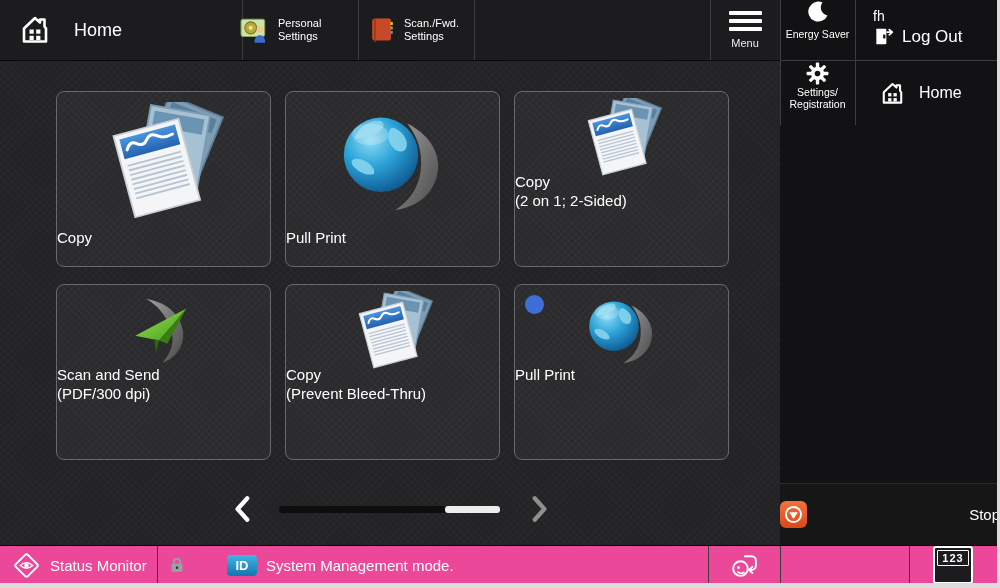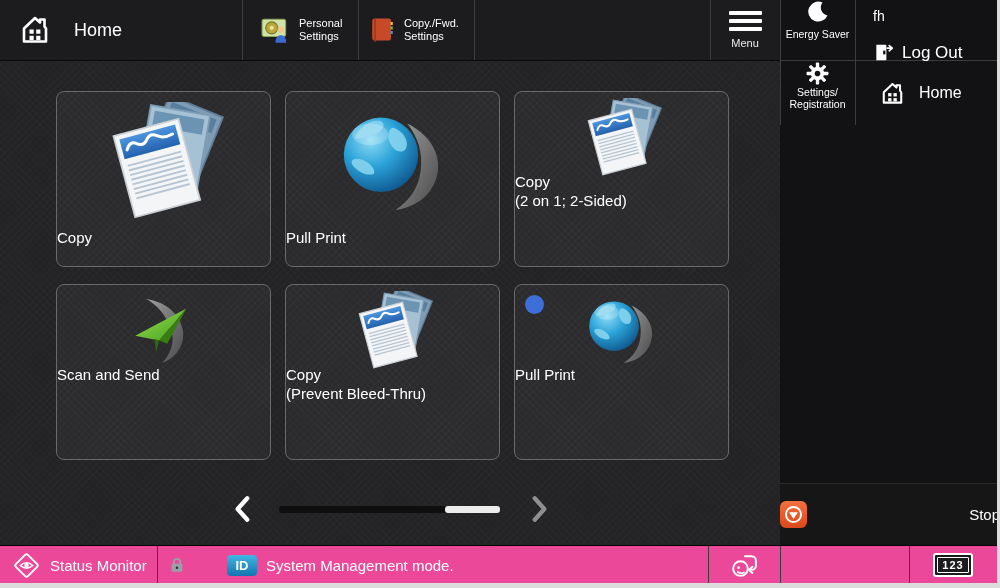--- a/index.html
+++ b/index.html
@@ -21,21 +21,21 @@
   
   .sidebar{position:absolute;left:780px;top:0;width:220px;height:588px;background:#121214;}
   .sb-vline{position:absolute;left:75px;top:0;width:1px;height:125px;background:#3d3d40;}
   .sb-hline1{position:absolute;left:0;top:60px;width:220px;height:1px;background:#3d3d40;}
   .sb-leftline{position:absolute;left:0;top:0;width:1px;height:125px;background:#3d3d40;}
   .cell-col{display:flex;flex-direction:column;align-items:center;justify-content:flex-start;gap:4px;box-sizing:border-box;cursor:pointer;position:absolute;}
   .energy{left:0;top:0;width:75px;height:60px;}
   .cell-small-lbl{font-size:10.5px;line-height:12px;text-align:center;color:#fff;}
   .logout{position:absolute;left:75px;top:0;width:145px;height:60px;padding:8px 0 0 18px;box-sizing:border-box;cursor:pointer;}
   .user-name{font-size:14px;}
-  .lo-row{display:flex;align-items:center;gap:8px;margin-top:18px;}
+  .lo-row{display:flex;align-items:center;gap:8px;margin-top:2px;}
   .lo-lbl{font-size:17px;}
   .setreg{left:0;top:61px;width:75px;height:64px;gap:0;}
   .home-sc{position:absolute;left:75px;top:61px;width:145px;height:64px;display:flex;align-items:center;gap:13px;padding-left:24px;box-sizing:border-box;cursor:pointer;}
   .home-sc .t{font-size:16px;}
 
   .timeline{position:absolute;left:0;top:126px;width:220px;height:357px;background:#3b3b3c;padding:15px 0 0 22px;box-sizing:border-box;}
   .tl-title{font-size:15px;color:#fff;}
   .tl-body{margin-top:23px;width:181px;font-size:14.5px;line-height:1.30;color:#f2f2f2;}
 
   .stopbar{position:absolute;left:0;top:483px;width:220px;height:62px;background:#161617;border-top:1px solid #2a2a2a;box-sizing:border-box;}
@@ -68,21 +68,21 @@
 
   
   .bottombar{position:absolute;left:0;top:545px;width:1000px;height:38px;background:#ec4899;border-top:1px solid #050505;box-sizing:border-box;}
   .bb-vdiv{position:absolute;top:0;width:1px;height:38px;background:#3d3d40;}
   .status-btn{position:absolute;left:0;top:0;width:157px;height:38px;display:flex;align-items:center;gap:10px;padding-left:13px;box-sizing:border-box;cursor:pointer;}
   .bb-lbl{font-size:15px;color:#fff;}
   .sysmsg{position:absolute;left:160px;top:0;width:548px;height:38px;display:flex;align-items:center;gap:9px;padding-left:8px;box-sizing:border-box;}
   .id-badge{min-width:26px;height:21px;padding:0 2px;border-radius:4px;background:linear-gradient(180deg,#41b5e4,#1474b0);
     display:flex;align-items:center;justify-content:center;font-size:13px;font-weight:bold;color:#fff;margin-left:32px;}
   .counter-btn{position:absolute;left:708px;top:0;width:72px;height:38px;display:flex;align-items:center;justify-content:center;cursor:pointer;}
-  .keypad-btn{position:absolute;left:909px;top:0;width:88px;height:38px;display:flex;align-items:center;justify-content:center;cursor:pointer;}
+  .keypad-btn{position:absolute;left:909px;top:0;width:88px;height:38px;display:flex;justify-content:center;cursor:pointer;}
   .kp-outer{border:2px solid #fff;border-radius:3px;padding:2px;background:#1c1c1e;}
   .kp-inner{border:1.5px solid #fff;border-radius:1px;padding:0 4px;font-size:11px;font-weight:bold;letter-spacing:1px;line-height:14px;}
 
   .edge-right{position:absolute;left:997px;top:0;width:3px;height:588px;background:#dcdcdc;}
   .edge-bottom{position:absolute;left:0;top:583px;width:1000px;height:5px;background:#dcdcdc;}
 </style>
 </head>
 <body>
 
 <svg width="0" height="0" style="position:absolute" aria-hidden="true">
@@ -165,21 +165,21 @@
 
   <div class="topbar">
     <div class="home-title">
       <svg width="34" height="34">
           <use href="#sym-house"></use>
         </svg>
       <span class="t">Home</span>
     </div>
     <div class="vdiv" style="left:242px"></div>
 
-    <div class="tb-btn" style="left:251px">
+    <div class="tb-btn" style="left:230px">
       <svg width="30" height="30" viewBox="0 0 28 28">
         <rect x="1" y="4" width="22" height="16" rx="2" fill="#cfe3a8" stroke="#8aa75a"></rect>
         <circle cx="10" cy="12" r="5.6" fill="#b8a93a" stroke="#7d7426"></circle>
         <circle cx="10" cy="12" r="2" fill="#ece394"></circle>
         <circle cx="18.5" cy="13.5" r="3" fill="#f0c88c"></circle>
         <path d="M13.5 26 c0-5 2.2-7.2 5-7.2 s5 2.2 5 7.2 z" fill="#3a6bd0"></path>
       </svg>
       <div class="lbl2">
         <div>Personal</div>
         <div>Settings</div>
@@ -189,21 +189,21 @@
 
     <div class="tb-btn" style="left:358px">
       <svg width="28" height="28" viewBox="0 0 28 28">
         <path d="M7 2.5 h14 a2 2 0 0 1 2 2 v18 a2 2 0 0 1 -2 2 h-14 a2.8 2.8 0 0 1 -2.8 -2.8 v-16.4 A2.8 2.8 0 0 1 7 2.5 Z" fill="#c64a27"></path>
         <path d="M7 2.5 v23.5" stroke="#9c3317" stroke-width="1.4"></path>
         <rect x="22.6" y="6" width="2.2" height="3" fill="#e5c44a"></rect>
         <rect x="22.6" y="10.5" width="2.2" height="3" fill="#7db84a"></rect>
         <rect x="22.6" y="15" width="2.2" height="3" fill="#4a8fd0"></rect>
       </svg>
       <div class="lbl2">
-        <div>Copy./Fwd.</div>
+        <div>Scan./Fwd.</div>
         <div>Settings</div>
       </div>
     </div>
     <div class="vdiv" style="left:474px"></div>
     <div class="vdiv" style="left:710px"></div>
 
     <div class="menu-btn">
       <div class="burger">
           <i></i>
           <i></i>
@@ -242,20 +242,21 @@
           <span>(2 on 1; 2-Sided)</span>
       </div>
     </div>
 
     <div class="tile tile--small" style="left:56px;top:223px">
       <svg class="tile-icon">
           <use href="#sym-plane"></use>
         </svg>
       <div class="tile-label">
         <span>Scan and Send</span>
+          <span>(PDF/300 dpi)</span>
       </div>
     </div>
 
     <div class="tile tile--small" style="left:285px;top:223px">
       <svg class="tile-icon">
           <use href="#sym-docs"></use>
         </svg>
       <div class="tile-label">
         <span>Copy</span>
           <span>(Prevent Bleed-Thru)</span>

